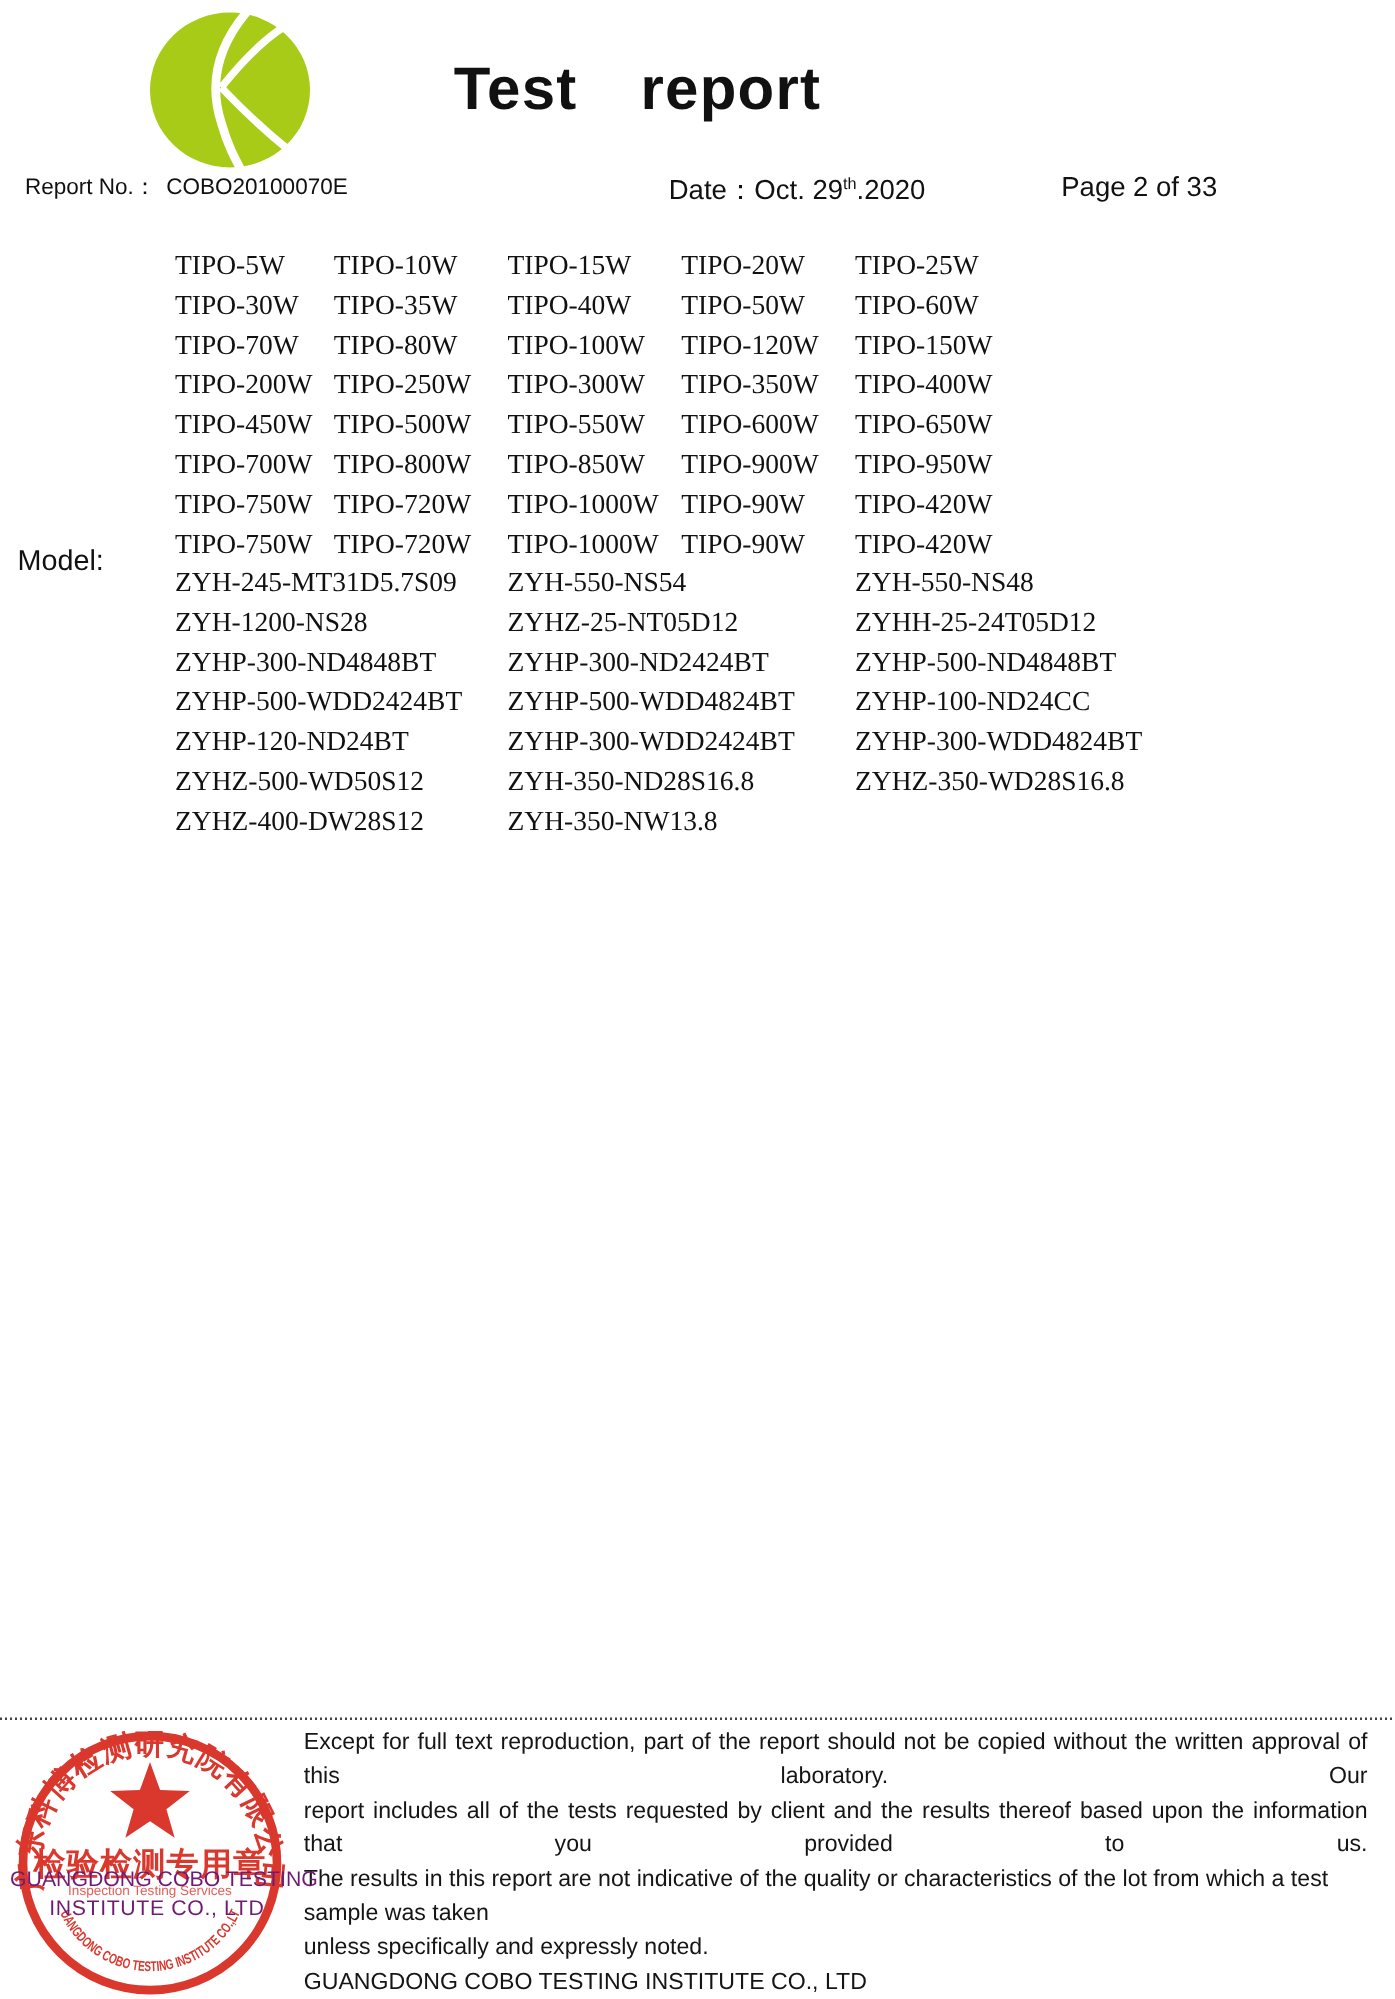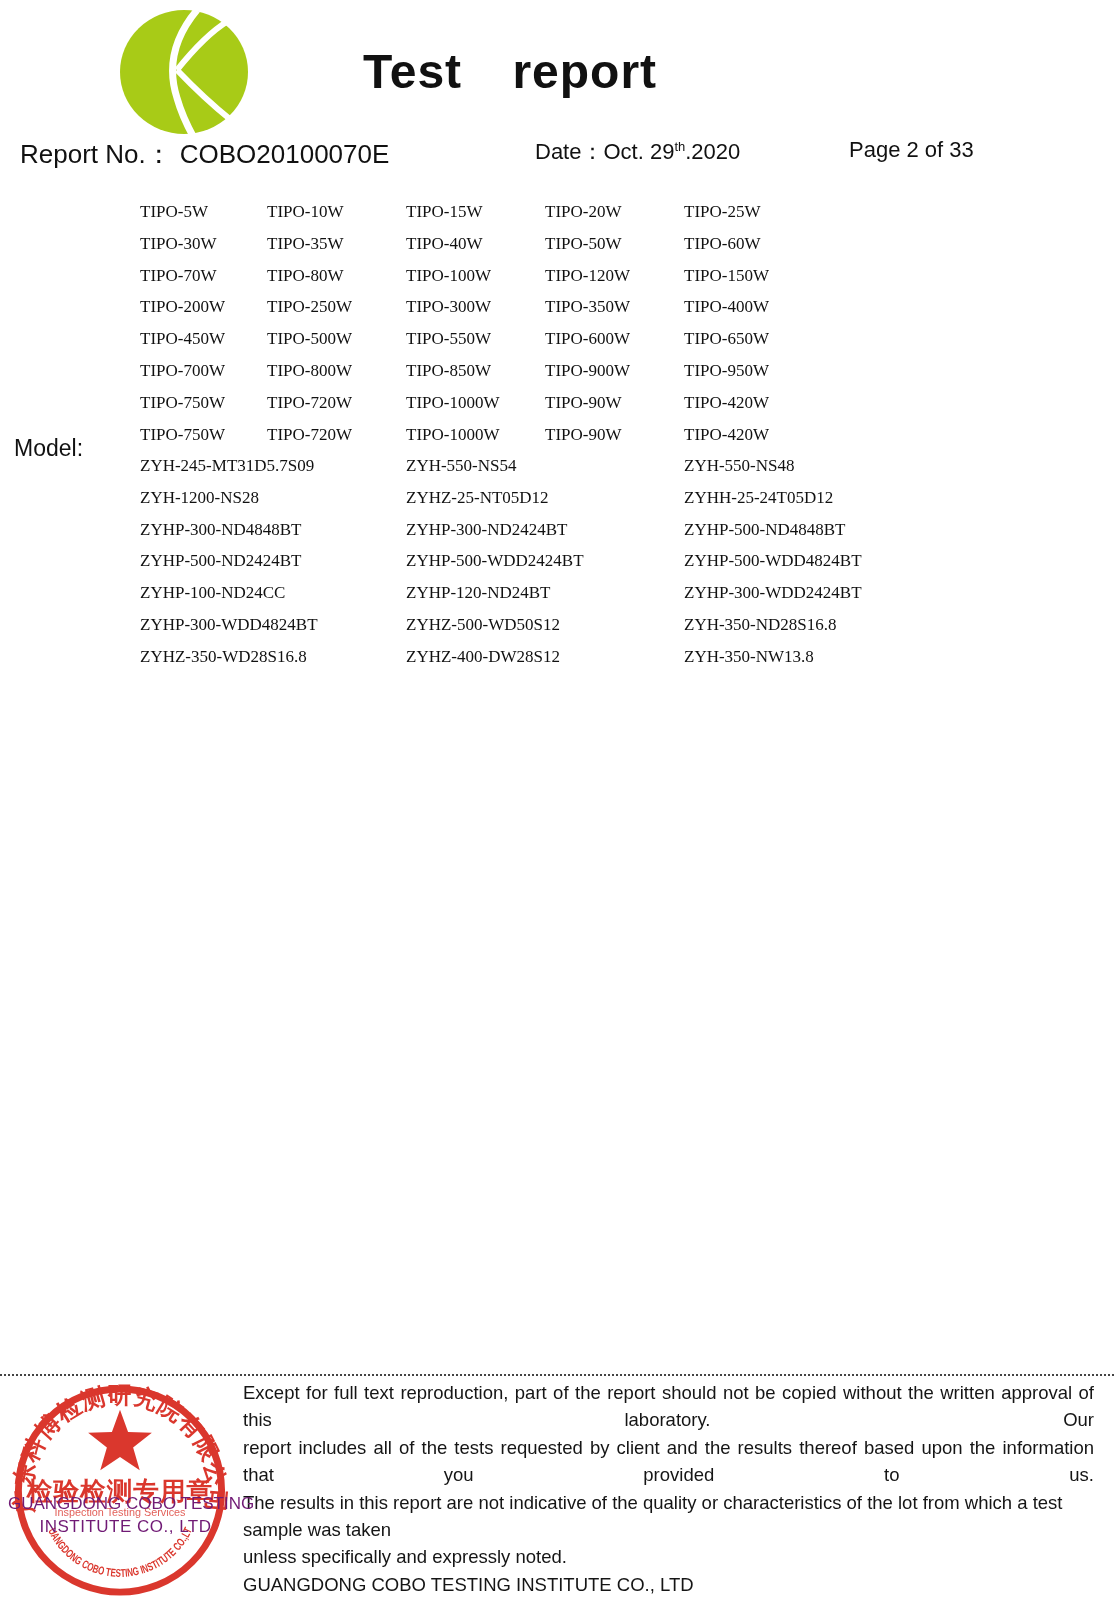--- a/index.html
+++ b/index.html
@@ -12,31 +12,31 @@
     position:relative;width:1116px;height:1599px;background:#fff;
     font-family:"Liberation Sans",sans-serif;color:var(--text-black);
     overflow:hidden;
   }
   
   .logo{position:absolute;left:115px;top:8px;width:142px;height:130px;}
   .title{
     position:absolute;left:0;top:44px;width:1020px;text-align:center;
     font-size:48px;font-weight:bold;word-spacing:36px;letter-spacing:1px;
   }
-  .meta-report{position:absolute;left:20px;top:137px;font-size:26px;}
+  .meta-report{position:absolute;left:20px;top:137px;font-size:18px;}
   .meta-report .val{margin-left:8px;}
   .meta-date{position:absolute;left:535px;top:137px;font-size:22px;}
   .meta-date sup{font-size:13px;margin-top:14px;}
   .meta-page{position:absolute;left:849px;top:137px;font-size:22px;}
 
   
   .model-label{position:absolute;left:14px;top:435px;font-size:23px;}
   .model-grid{
     position:absolute;left:140px;display:grid;
-    font-family:"Liberation Serif",serif;font-size:17px;line-height:31.8px;
+    font-family:"Liberation Serif",serif;font-size:22px;line-height:31.8px;
     white-space:nowrap;
   }
   #tipo-grid{top:196px;grid-template-columns:127px 139px 139px 139px 139px;}
   #zyh-grid{top:450px;grid-template-columns:266px 278px 300px;}
 
   
   .sep{
     position:absolute;top:1374px;left:0;width:1116px;height:2px;
     background:repeating-linear-gradient(to right,#444 0 2px,transparent 2px 4px);
   }
@@ -127,21 +127,20 @@
   <div id="zyh-grid" class="model-grid">
       <div>ZYH-245-MT31D5.7S09</div>
       <div>ZYH-550-NS54</div>
       <div>ZYH-550-NS48</div>
       <div>ZYH-1200-NS28</div>
       <div>ZYHZ-25-NT05D12</div>
       <div>ZYHH-25-24T05D12</div>
       <div>ZYHP-300-ND4848BT</div>
       <div>ZYHP-300-ND2424BT</div>
       <div>ZYHP-500-ND4848BT</div>
-      <div>ZYHP-500-ND2424BT</div>
       <div>ZYHP-500-WDD2424BT</div>
       <div>ZYHP-500-WDD4824BT</div>
       <div>ZYHP-100-ND24CC</div>
       <div>ZYHP-120-ND24BT</div>
       <div>ZYHP-300-WDD2424BT</div>
       <div>ZYHP-300-WDD4824BT</div>
       <div>ZYHZ-500-WD50S12</div>
       <div>ZYH-350-ND28S16.8</div>
       <div>ZYHZ-350-WD28S16.8</div>
       <div>ZYHZ-400-DW28S12</div>

